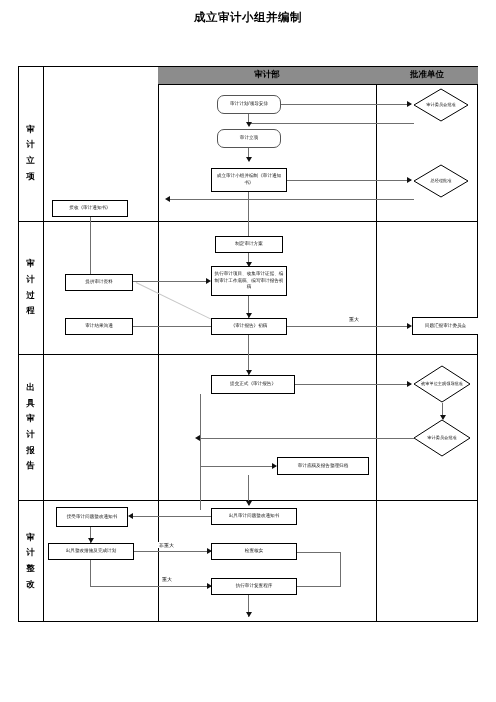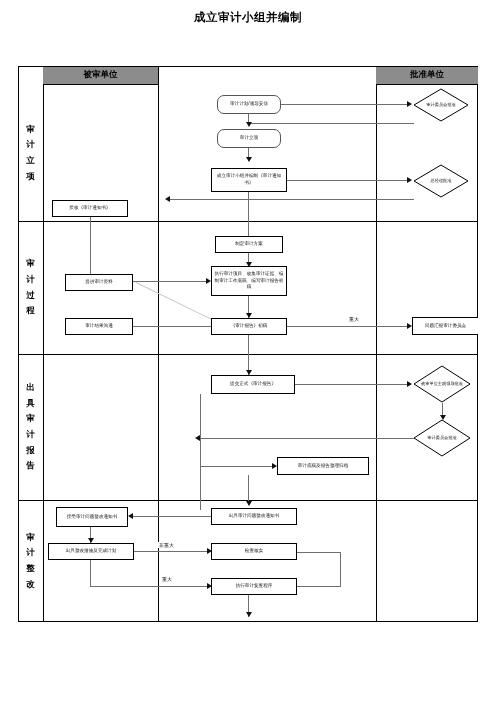--- a/index.html
+++ b/index.html
@@ -80,22 +80,22 @@
 <div id="title">成立审计小组并编制</div>
 
 <div id="chart">
 
   <div class="frame"></div>
 
   <div class="vline" style="left:25px;"></div>
   <div class="vline" style="left:140px;"></div>
   <div class="vline" style="left:358px;"></div>
 
-  <div class="hdr" style="left:25px;width:115px;">
-    <span>被审单位</span>
+  <div class="hdr" style="left:140px;width:218px;">
+    <span>审计部</span>
   </div>
   <div class="hdr" style="left:358px;width:102px;font-family:Liberation Mono, monospace;">
     <span>批准单位</span>
   </div>
   <div class="hline" style="top:0px;border-top:1.6px solid #000;"></div>
 
   <div class="hline" style="top:155px;"></div>
   <div class="hline" style="top:288px;"></div>
   <div class="hline" style="top:434px;"></div>
 

